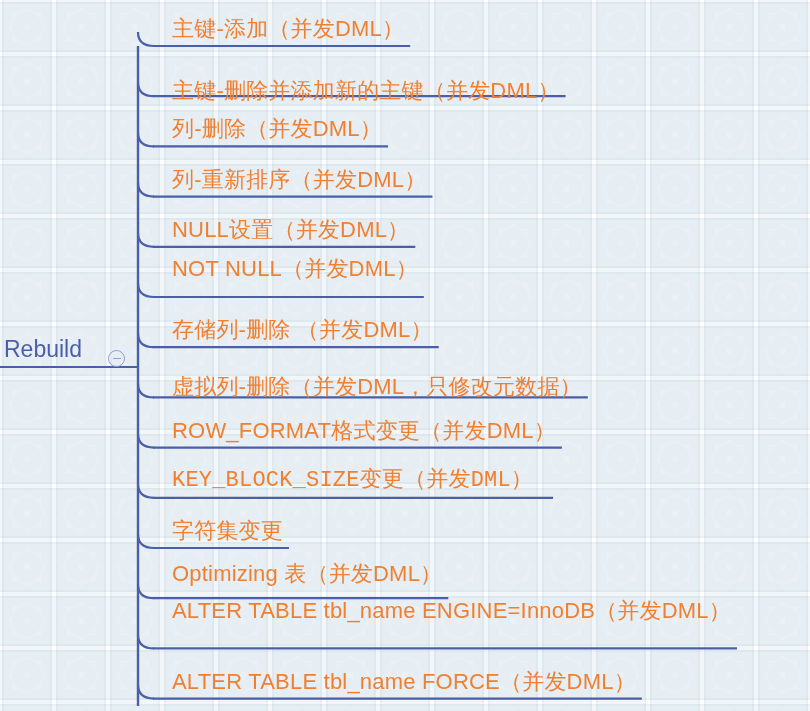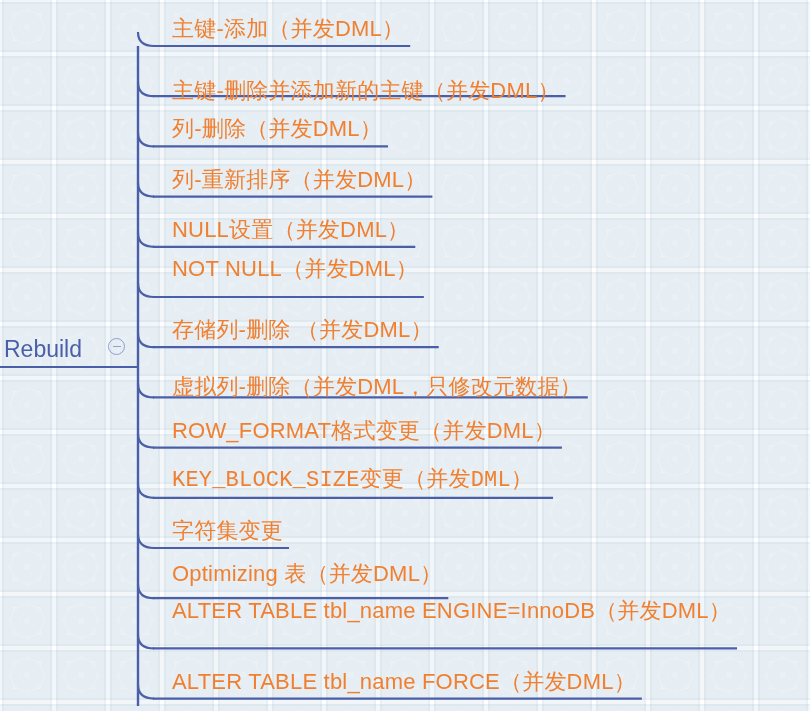--- a/index.html
+++ b/index.html
@@ -45,21 +45,21 @@
   }
 
   
   #map { position:absolute; inset:0; }
 
   .branch-svg { position:absolute; left:0; top:0; width:810px; height:711px; pointer-events:none; }
 
   .root-node {
     position:absolute;
     left:0px; top:338px;
-    display:flex; align-items:flex-start; gap:10px;
+    display:flex; align-items:flex-end; gap:10px;
   }
   .root-label {
     font-size:23px;
     color:#4a5fa8;
     line-height:1;
     padding:0 4px 6px 4px;
     white-space:nowrap;
   }
   .toggle-btn {
     width:17px; height:17px;

